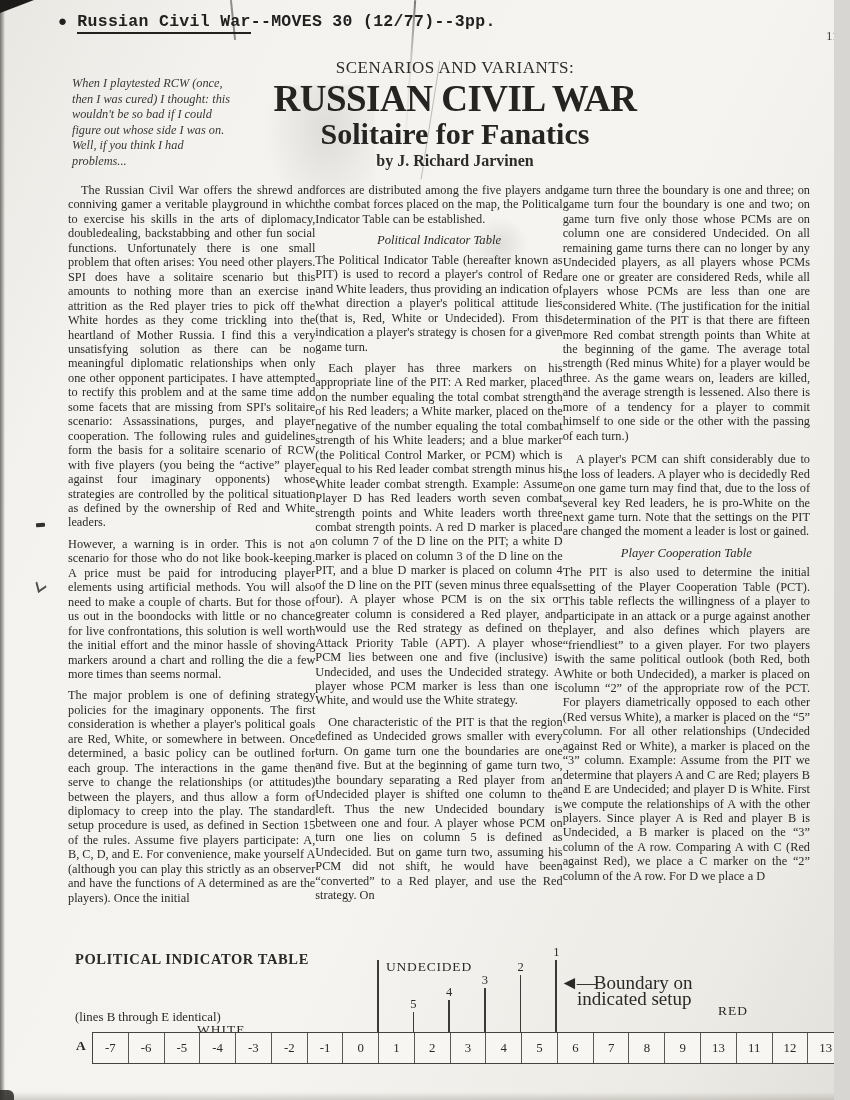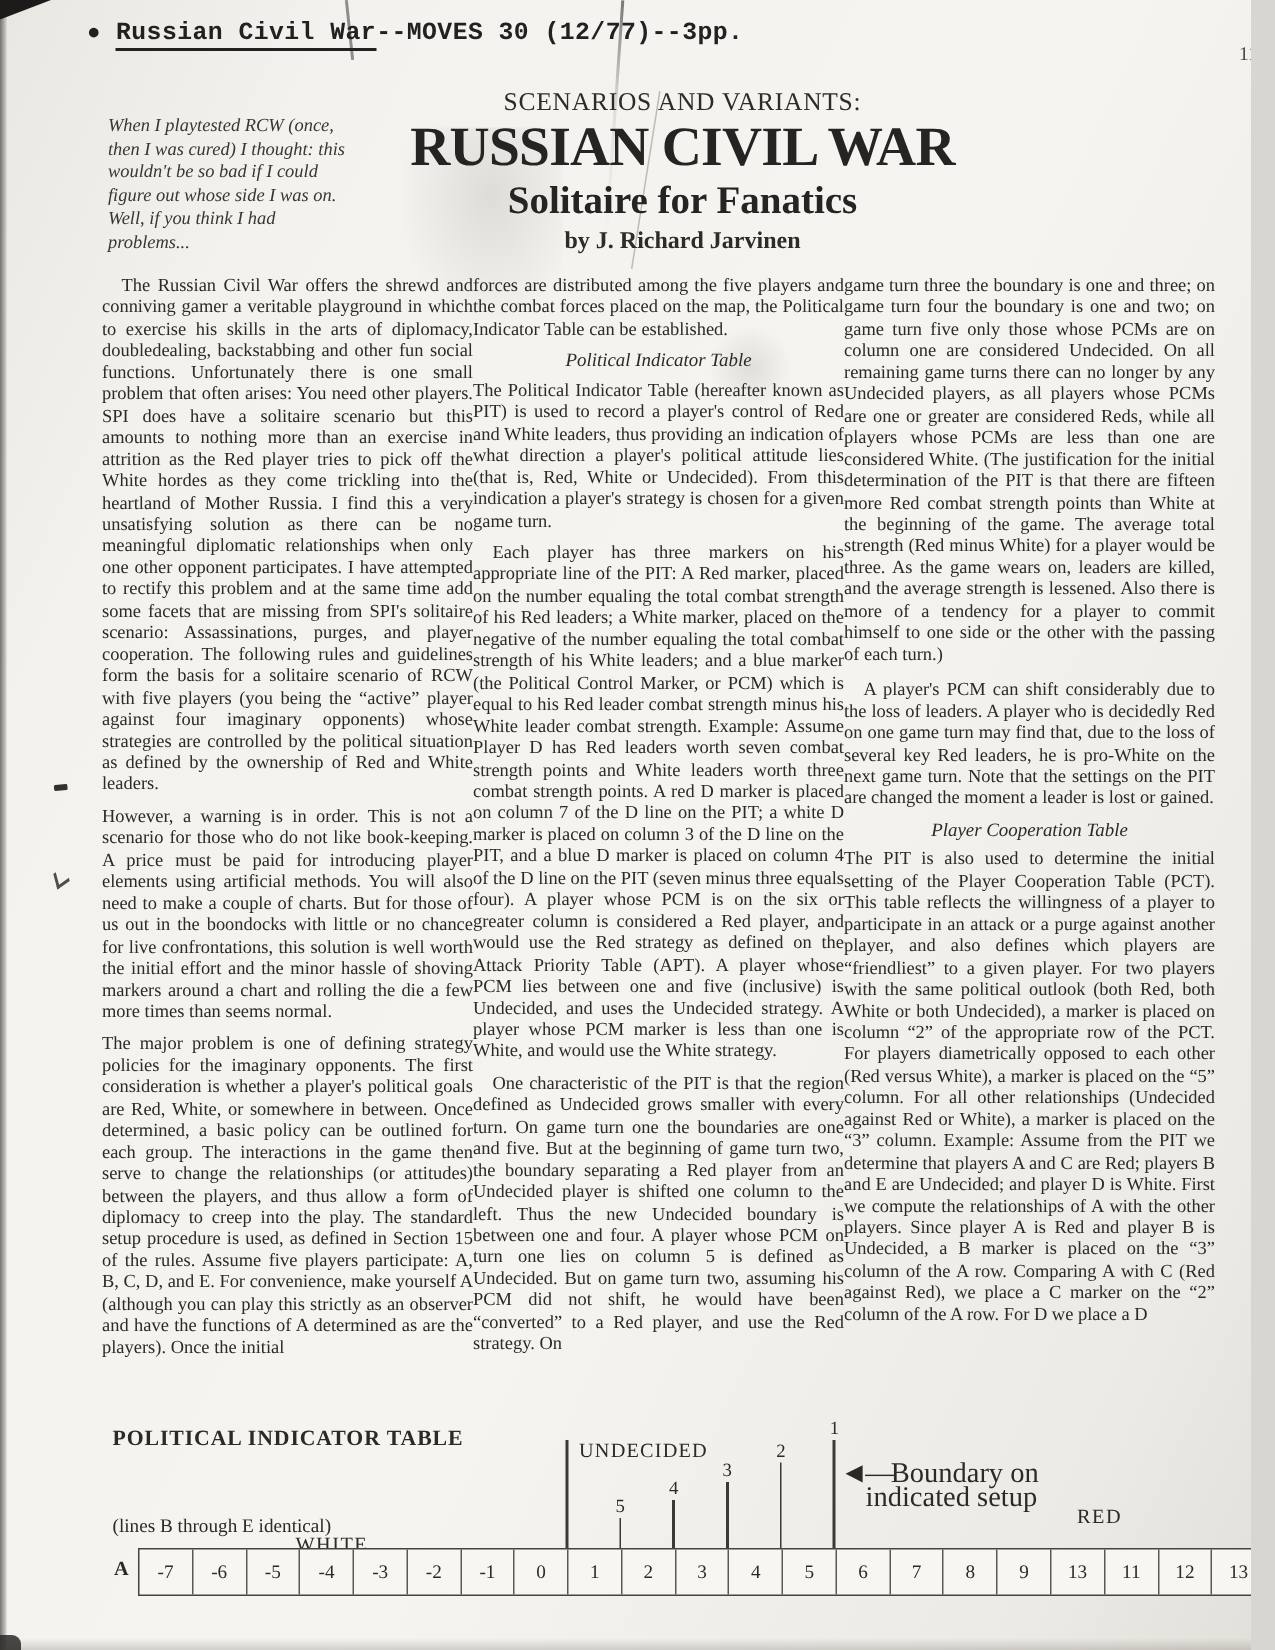--- a/index.html
+++ b/index.html
@@ -27,21 +27,21 @@
   .slug .u{border-bottom:2px solid #222120;padding-bottom:1px;}
   .pageno{position:absolute;left:826px;top:28px;font-size:13px;color:#4a4845;}
 
   
   .note{position:absolute;left:72px;top:76px;width:200px;font-family:Liberation Serif, serif;font-style:italic;font-size:12.3px;line-height:15.6px;color:#393734;white-space:pre-line;}
 
   
   .titleblock{position:absolute;left:250px;top:58px;width:410px;text-align:center;}
   .kicker{font-size:17px;letter-spacing:.5px;color:#2e2c29;}
   .main-title{font-size:37px;font-weight:bold;letter-spacing:-.5px;line-height:38px;margin-top:2px;color:#262422;}
-  .sub-title{font-size:26px;font-weight:bold;line-height:31px;color:#262422;}
+  .sub-title{font-size:30px;font-weight:bold;line-height:31px;color:#262422;}
   .byline{font-size:16px;font-weight:bold;margin-top:3px;color:#2e2c29;}
 
   
   .columns{position:absolute;left:68px;top:183px;width:742px;height:768px;display:flex;overflow:hidden;font-family:Liberation Serif, serif;}
   .col{flex:1;font-size:12.3px;line-height:14.45px;text-align:justify;}
   .col p{margin:0 0 7px;}
   .col p.indent{text-indent:13px;}
   .col p.gap-top{margin-top:9px;}
   .col h4{margin:3px 0 5px;font-size:12.6px;font-style:italic;font-weight:normal;text-align:center;}
 

